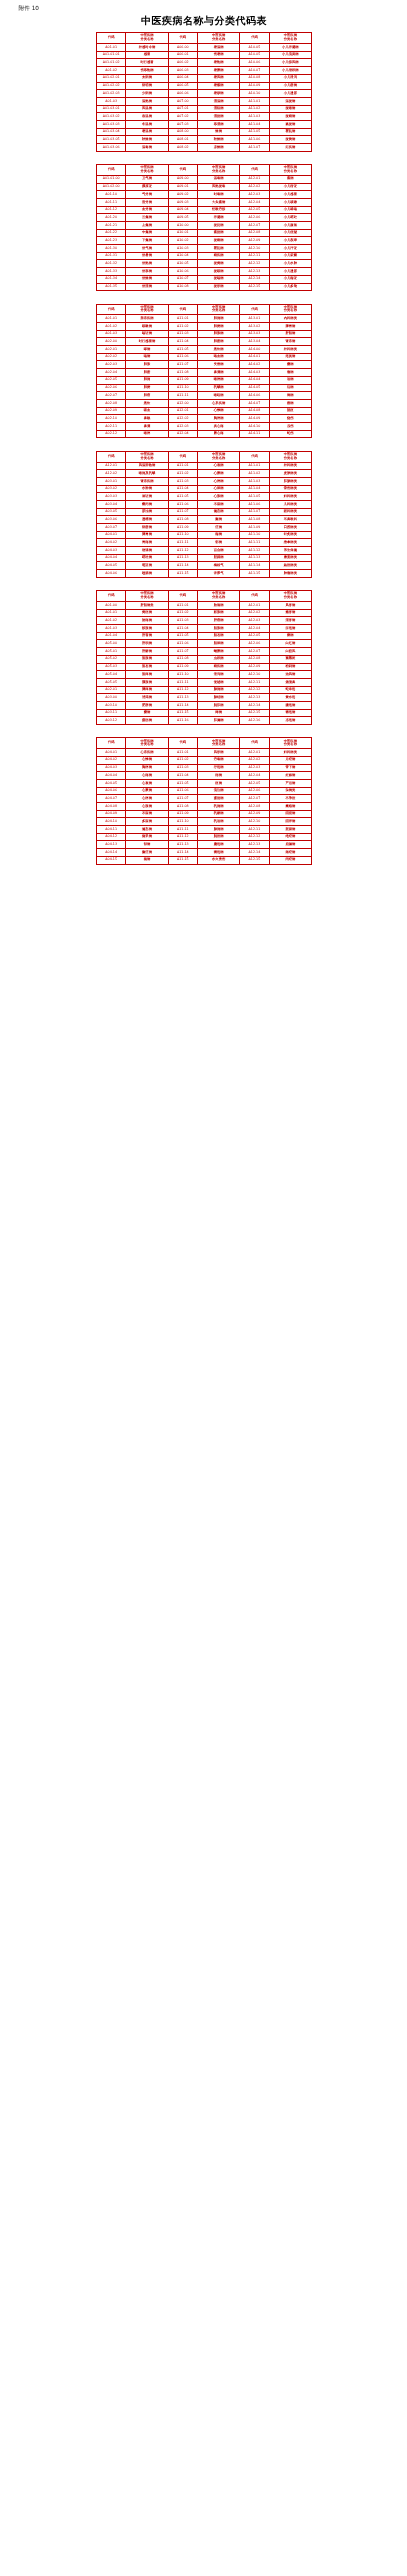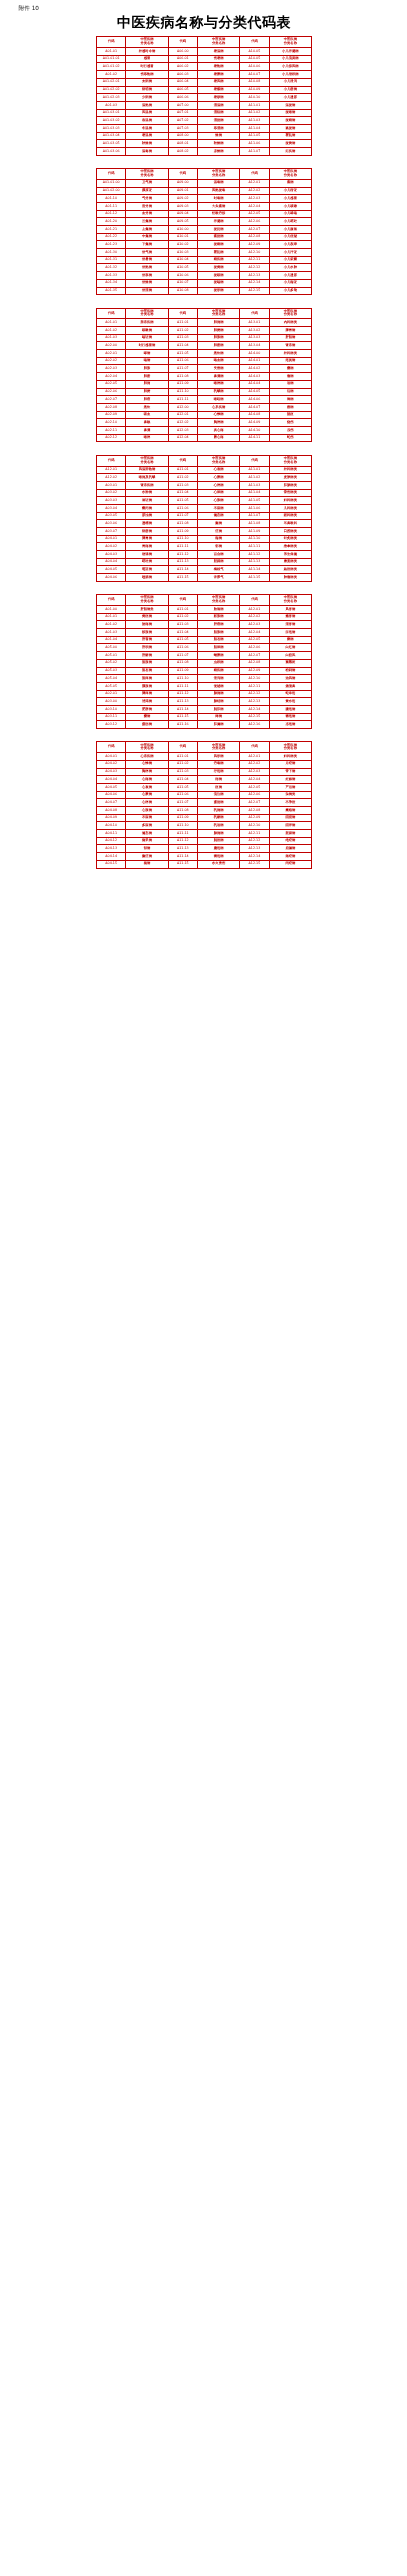--- a/index.html
+++ b/index.html
@@ -14,21 +14,21 @@
     box-sizing:border-box;
     padding:3.1px 0 0 0;
   }
   .doc-label{
     font-size:5.7px;
     color:#111;
     margin:2.1px 0 1px 18.5px;
   }
   .doc-title{
     text-align:center;
-    font-size:14px;
+    font-size:10px;
     font-weight:bold;
     letter-spacing:0.5px;
     margin:1px 0 4.1px 0;
     color:#000;
   }
   .tbl-wrap{
     margin:0 auto 5.2px auto;
     width:216px;
   }
   table.code-table{

